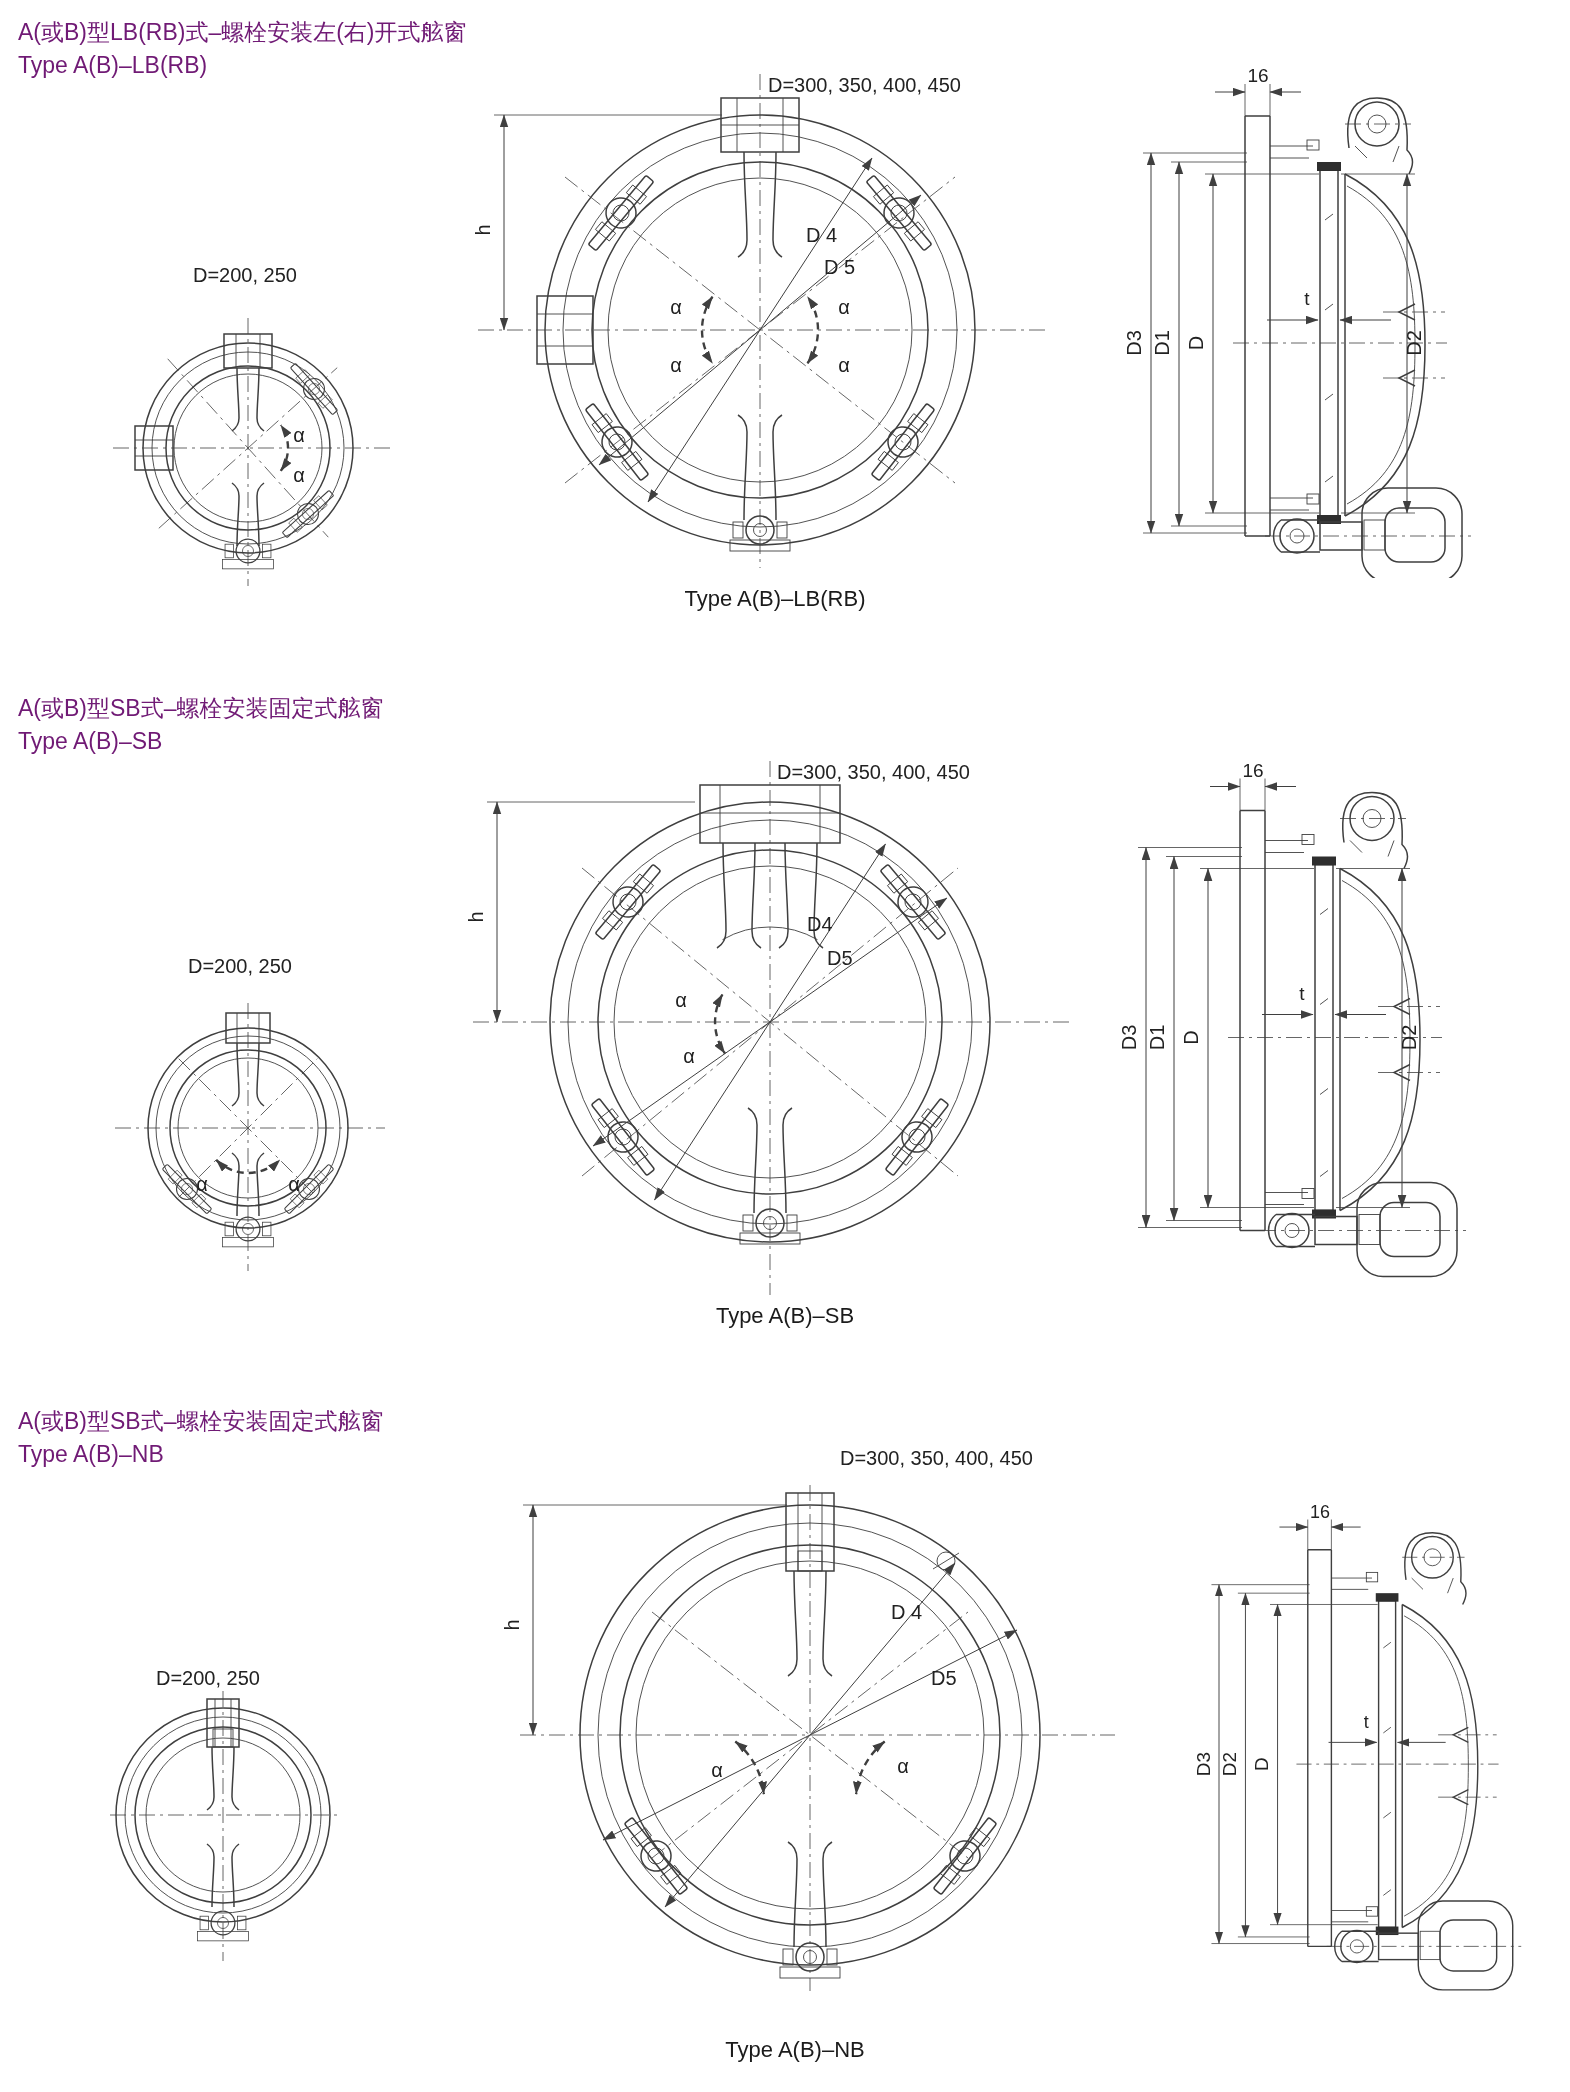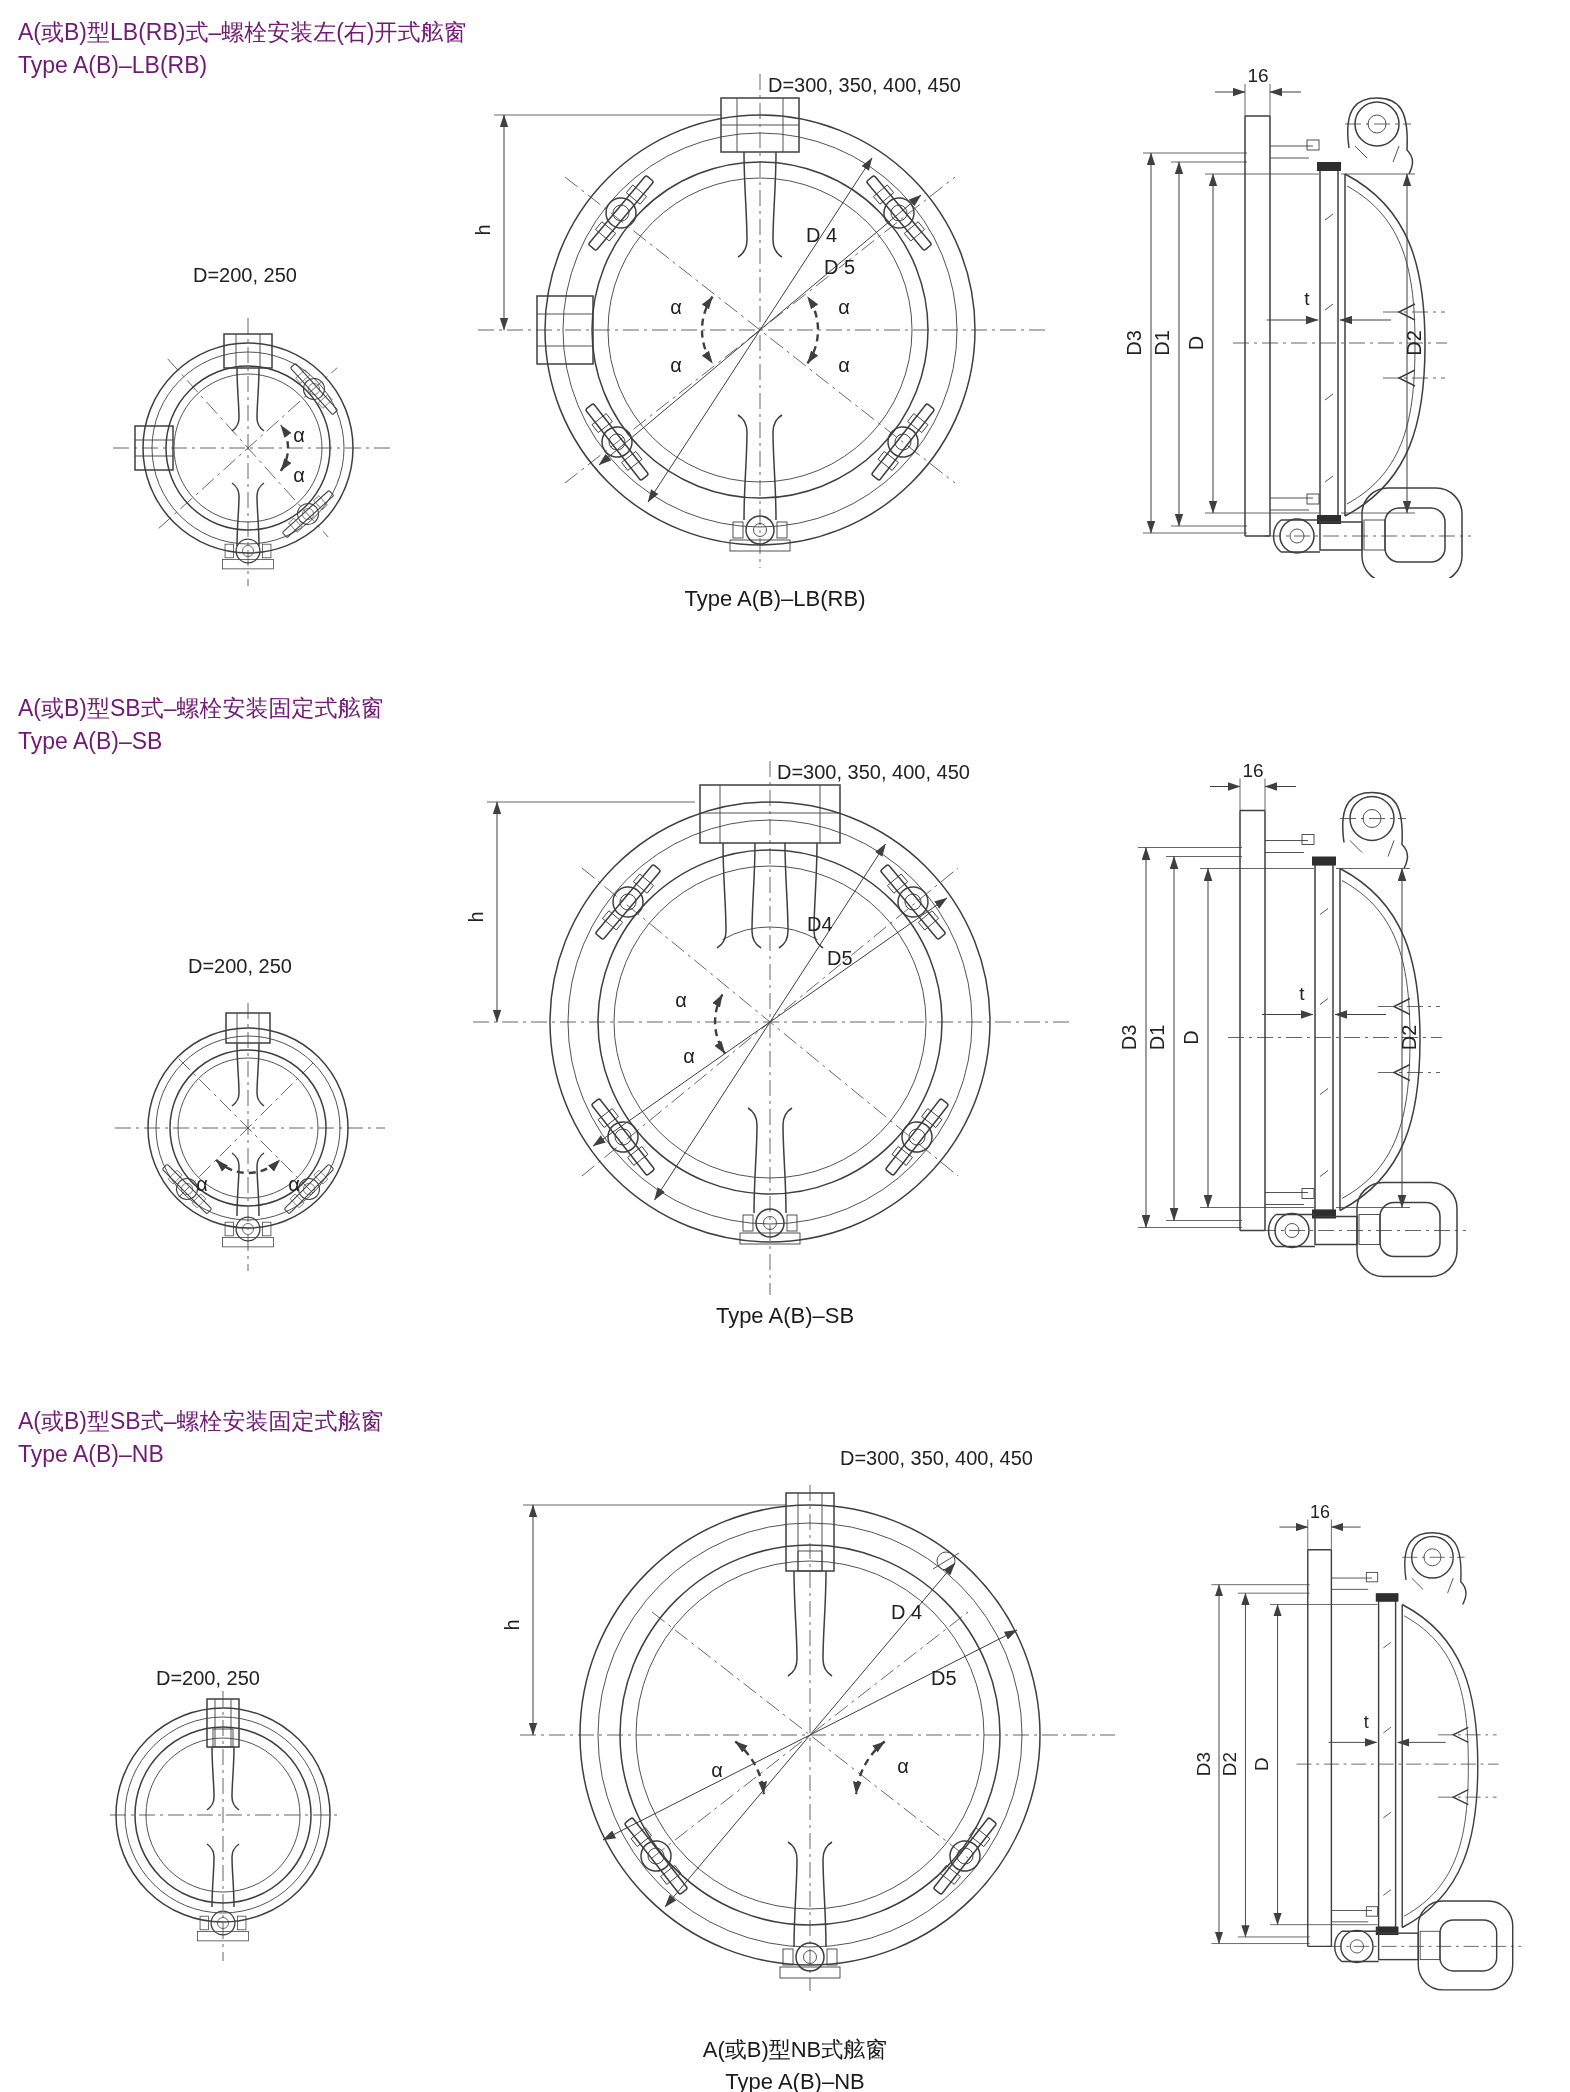--- a/index.html
+++ b/index.html
@@ -439,17 +439,16 @@
       <line class="dim" x1="36" y1="95" x2="36" y2="475" marker-start="url(#arr)" marker-end="url(#arr)"></line>
       <text class="txt" transform="translate(26,285) rotate(-90)" text-anchor="middle">D3</text>
       <line class="dim" x1="64" y1="104" x2="64" y2="468" marker-start="url(#arr)" marker-end="url(#arr)"></line>
       <text class="txt" transform="translate(54,285) rotate(-90)" text-anchor="middle">D2</text>
       <line class="dim" x1="98" y1="116" x2="98" y2="455" marker-start="url(#arr)" marker-end="url(#arr)"></line>
       <text class="txt" transform="translate(88,285) rotate(-90)" text-anchor="middle">D</text>
     </g>
   </svg>
 
   <div class="caption" style="left:575px; top:2034px; width:440px;">
-    <div>A(或B)型NB式舷窗</div>
     <div>Type A(B)–NB</div>
   </div>
 
 </div>
 
 </body></html>

